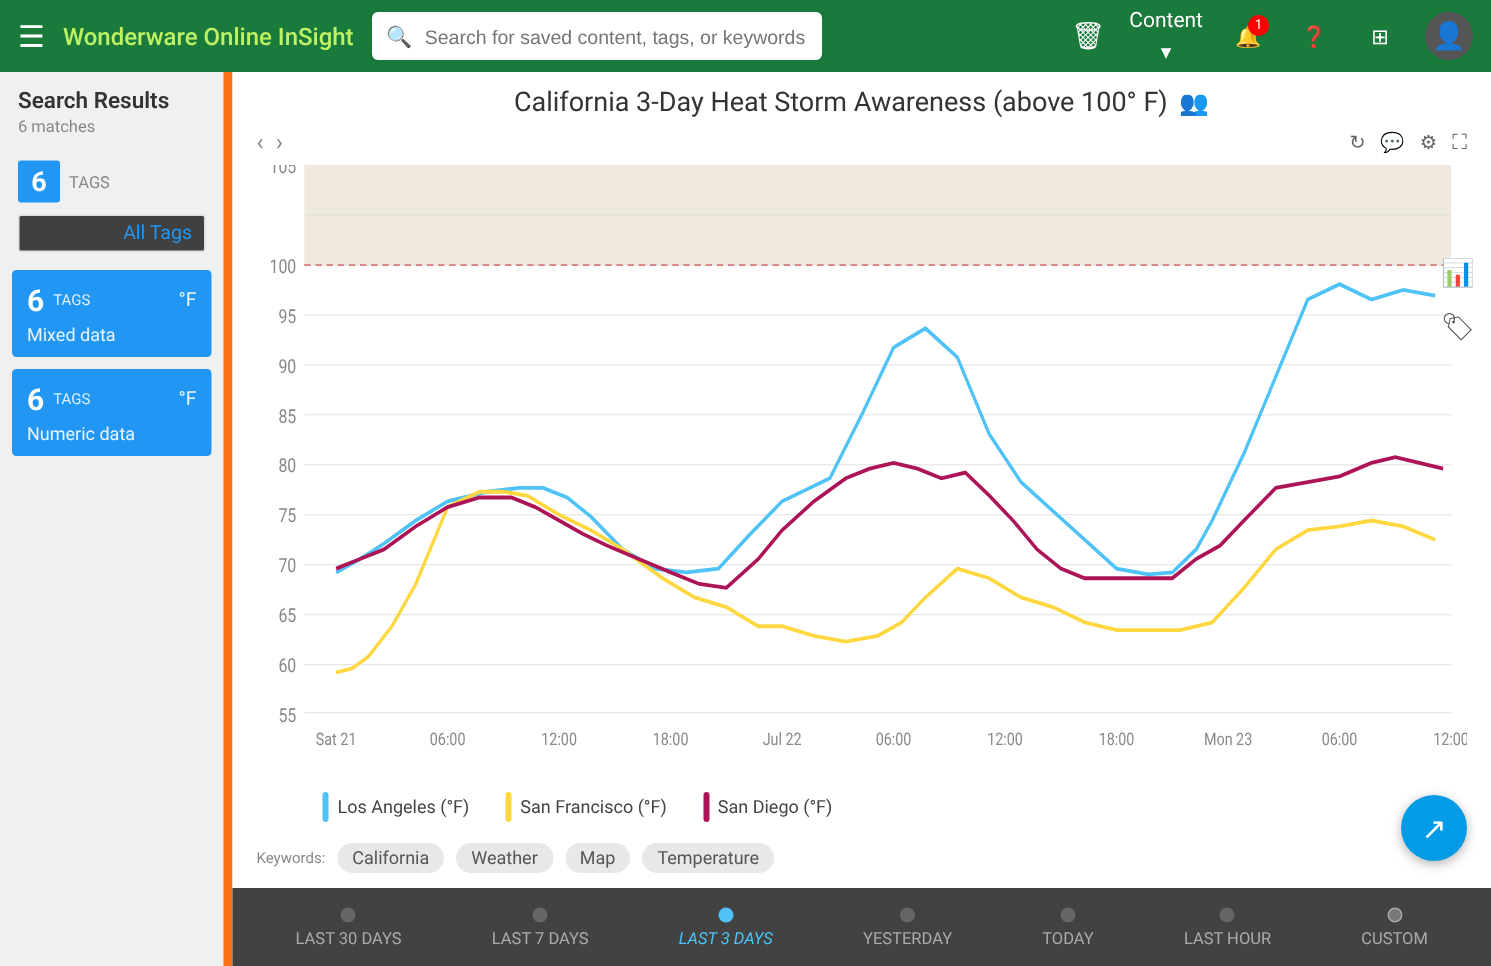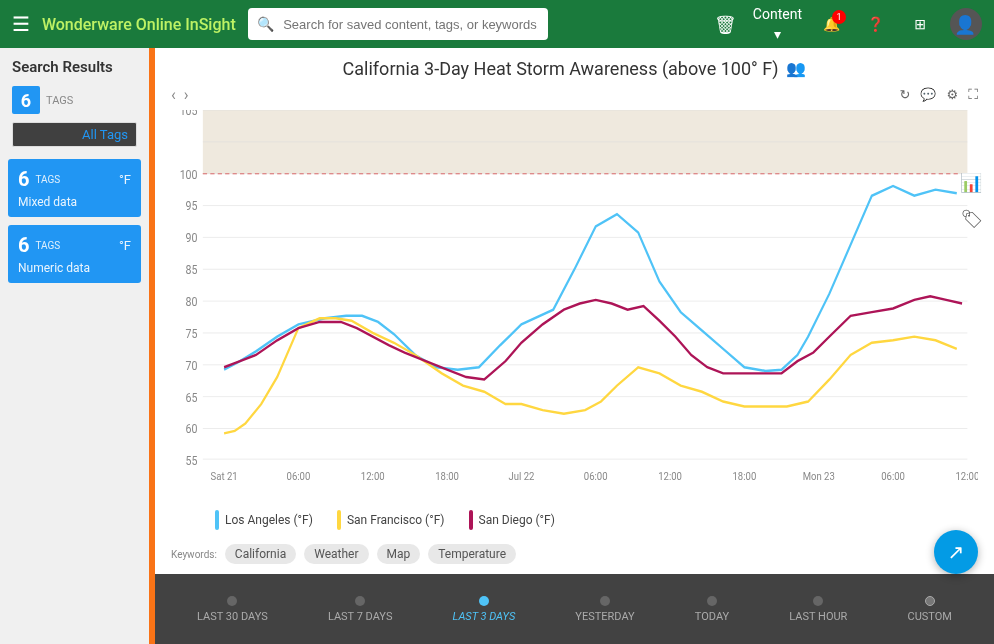--- a/index.html
+++ b/index.html
@@ -280,23 +280,23 @@
       border-radius: 12px;
       padding: 3px 10px;
       font-size: 12px;
       color: #555;
       cursor: pointer;
     }
 
     
     .timebar {
       background: #424242;
-      height: 70px;
-      display: flex;
-      align-items: center;
+      height: 52px;
+      display: flex;
+      align-items: flex-start;
       justify-content: space-around;
       padding: 13px 12px;
       color: #aaa;
       font-size: 11px;
       flex-shrink: 0;
     }
     .timebar-item {
       display: flex;
       flex-direction: column;
       align-items: center;
@@ -386,20 +386,21 @@
     <div class="icon-circle">❓</div>
     <div class="icon-circle">⊞</div>
     <div class="avatar-circle">👤</div>
   </div>
 </div>
 
 <div class="main-layout">
 
   <div class="sidebar">
     <div class="sidebar-title">Search Results</div>
+    <div class="sidebar-subtitle">6 matches</div>
 
     <div class="sidebar-section">
       <span class="tag-count-badge">6</span>
       <span class="tags-label">TAGS</span>
     </div>
     <div class="all-tags-btn">All Tags</div>
 
     <div class="sidebar-card" style="background:#2196f3;">
       <div class="card-header">
         <span class="card-count">6</span>

